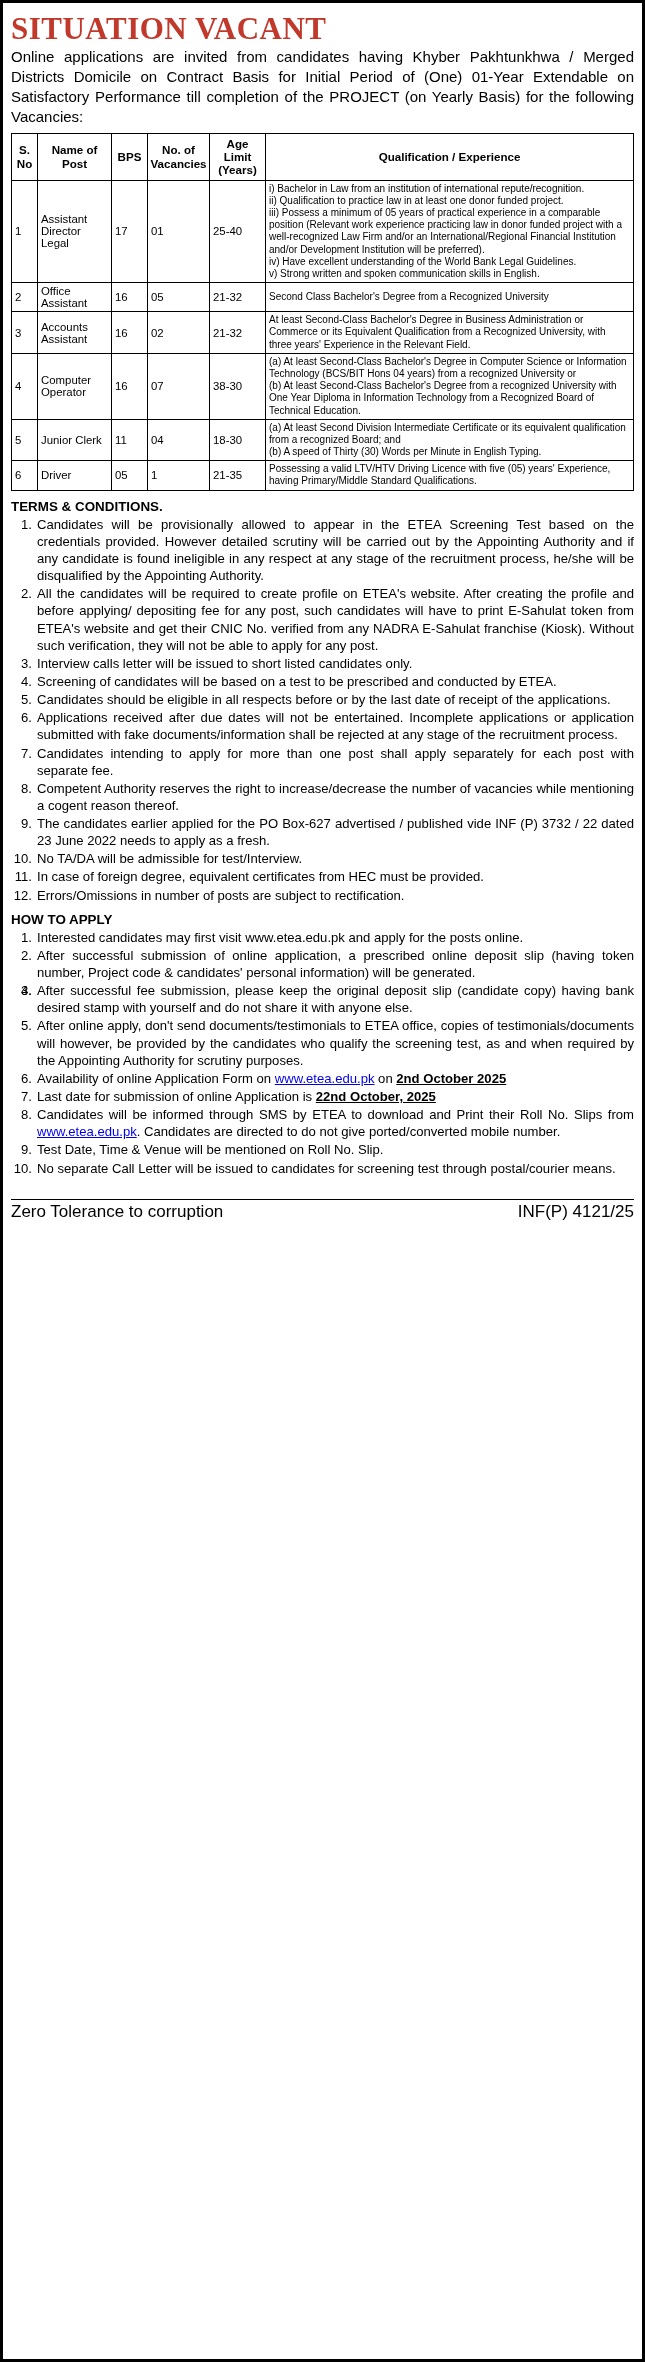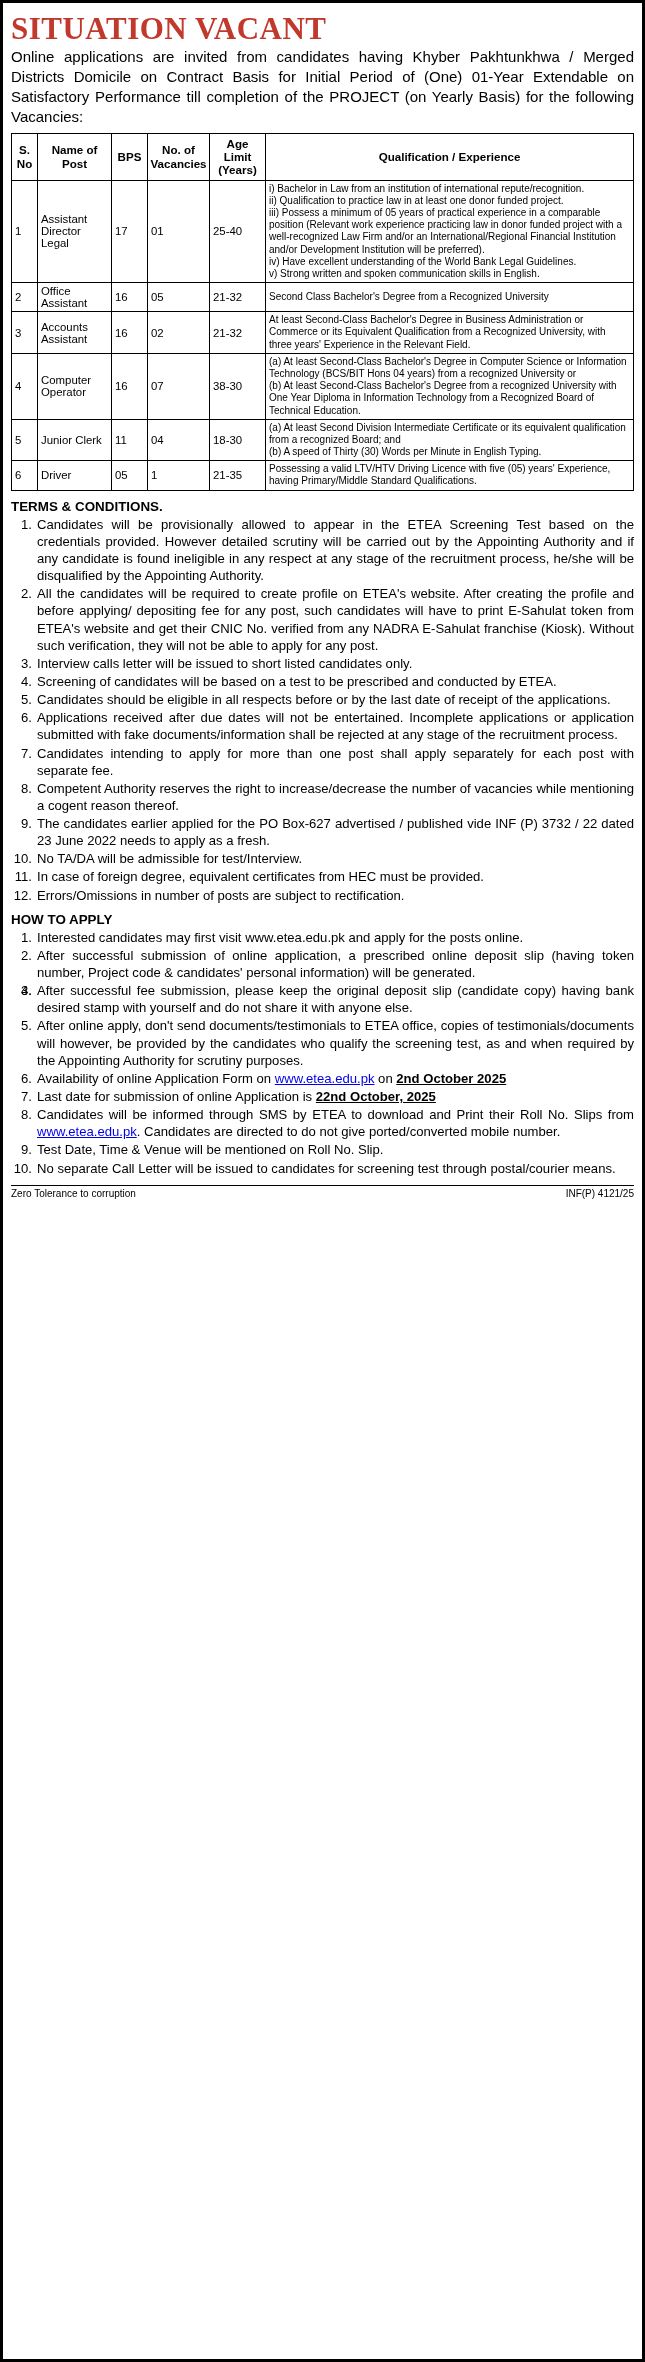--- a/index.html
+++ b/index.html
@@ -102,25 +102,25 @@
     line-height: 1.25;
   }
   .footer .f3 {
     font-size: 17px;
     font-weight: bold;
     font-family: "Liberation Serif", serif;
     line-height: 1.25;
   }
   .bottombar {
     border-top: 1px solid #000;
-    margin-top: 8px;
+    margin-top: 22px;
     padding-top: 2px;
     display: flex;
     justify-content: space-between;
-    font-size: 10px;
+    font-size: 17px;
     text-align: center;
   }
 </style>
 </head>
 <body>
 
 <div class="page">
 
   <div class="title">SITUATION VACANT</div>
 

